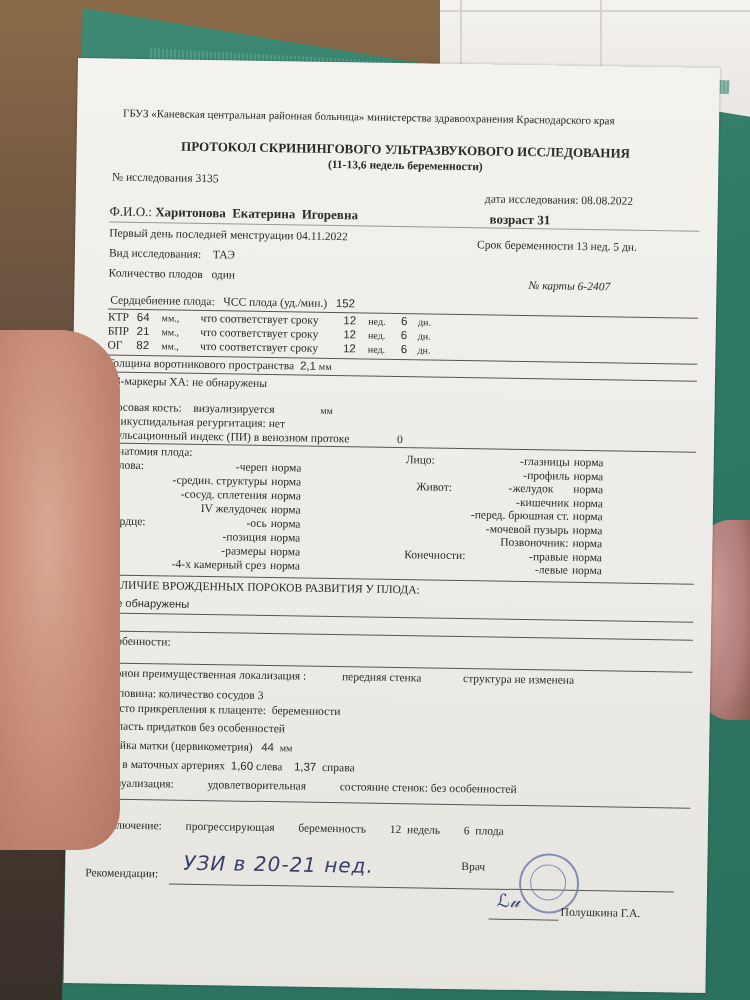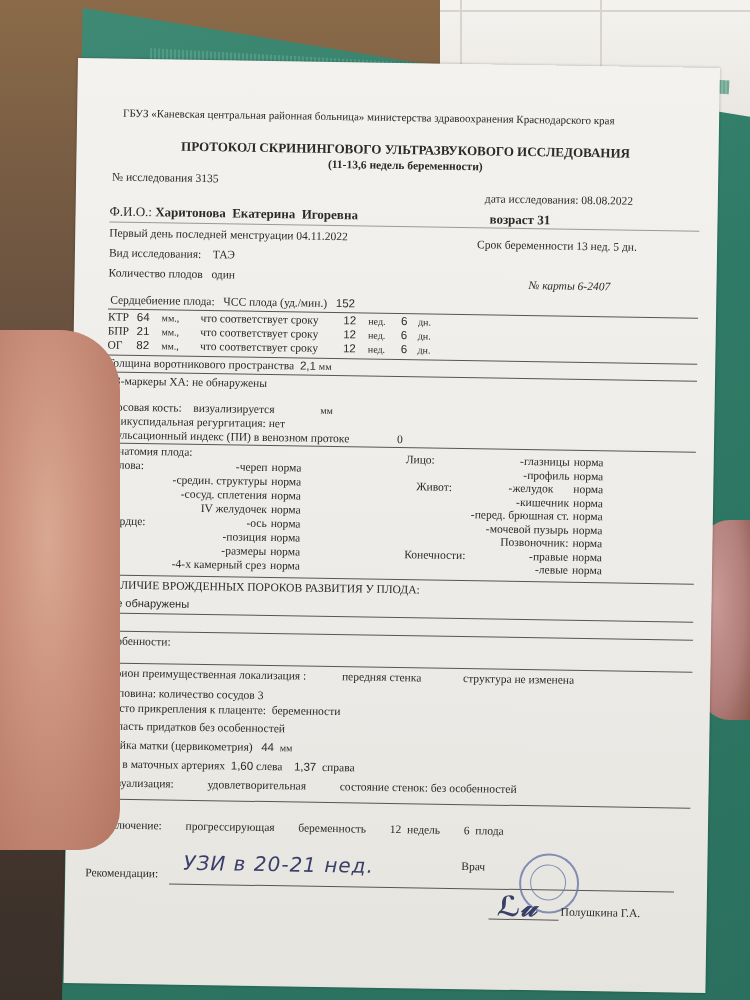--- a/index.html
+++ b/index.html
@@ -24,21 +24,21 @@
        transform:rotate(0.9deg);transform-origin:top left;box-shadow:0 0 3px rgba(0,0,0,.3);}
   .doc{position:absolute;left:34px;top:36px;width:590px;font-size:11.5px;line-height:1.15;}
   .abs{position:absolute;white-space:nowrap;}
   .hr{position:absolute;height:1px;background:#555;}
   .sans{font-family:Liberation Sans, sans-serif;}
   .bold{font-weight:bold;}
   .center{text-align:center;}
   .hw{font-family:"DejaVu Sans",sans-serif;font-style:italic;color:#3a3f6a;font-size:20px;letter-spacing:1px;}
   .stamp{position:absolute;width:56px;height:56px;border:2px solid #6a78a8;border-radius:50%;opacity:.8;}
   .stamp:after{content:"";position:absolute;left:9px;top:9px;width:34px;height:34px;border:1px solid #6a78a8;border-radius:50%;}
-  .sig{position:absolute;color:#3a3f6a;font-family:"DejaVu Sans",sans-serif;font-style:italic;font-size:28px;font-weight:bold;}
+  .sig{position:absolute;color:#3a3f6a;font-family:"DejaVu Sans",sans-serif;font-style:italic;font-size:18px;}
 </style>
 </head>
 <body>
 
 <div class="wall">
   <div class="grout" style="left:20px;top:0;width:2px;height:130px;"></div>
   <div class="grout" style="left:160px;top:0;width:2px;height:130px;"></div>
   <div class="grout" style="left:0;top:10px;width:310px;height:2px;"></div>
   <div class="grout" style="left:0;top:120px;width:310px;height:2px;"></div>
 </div>

